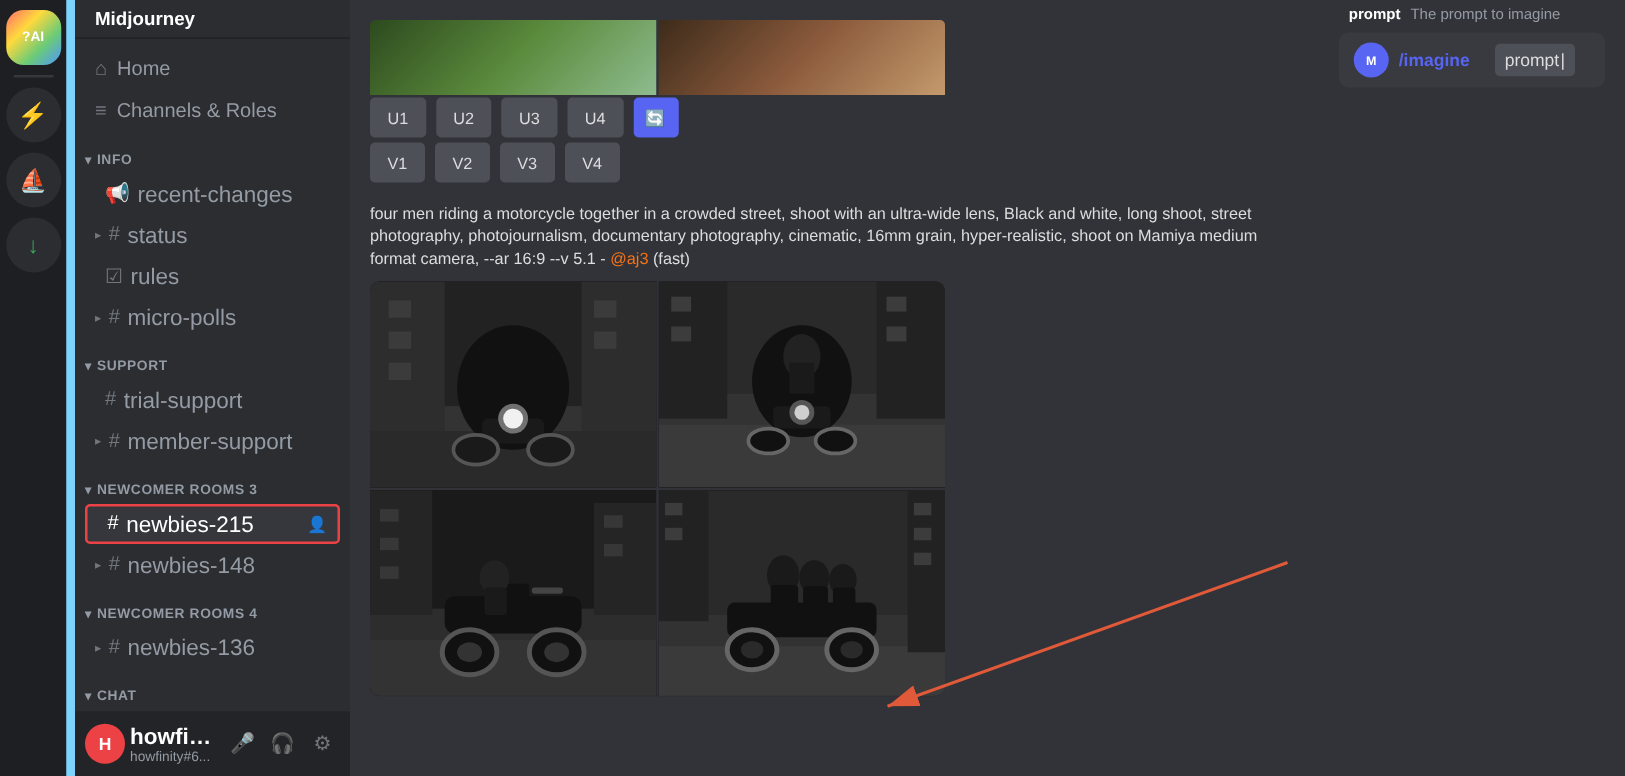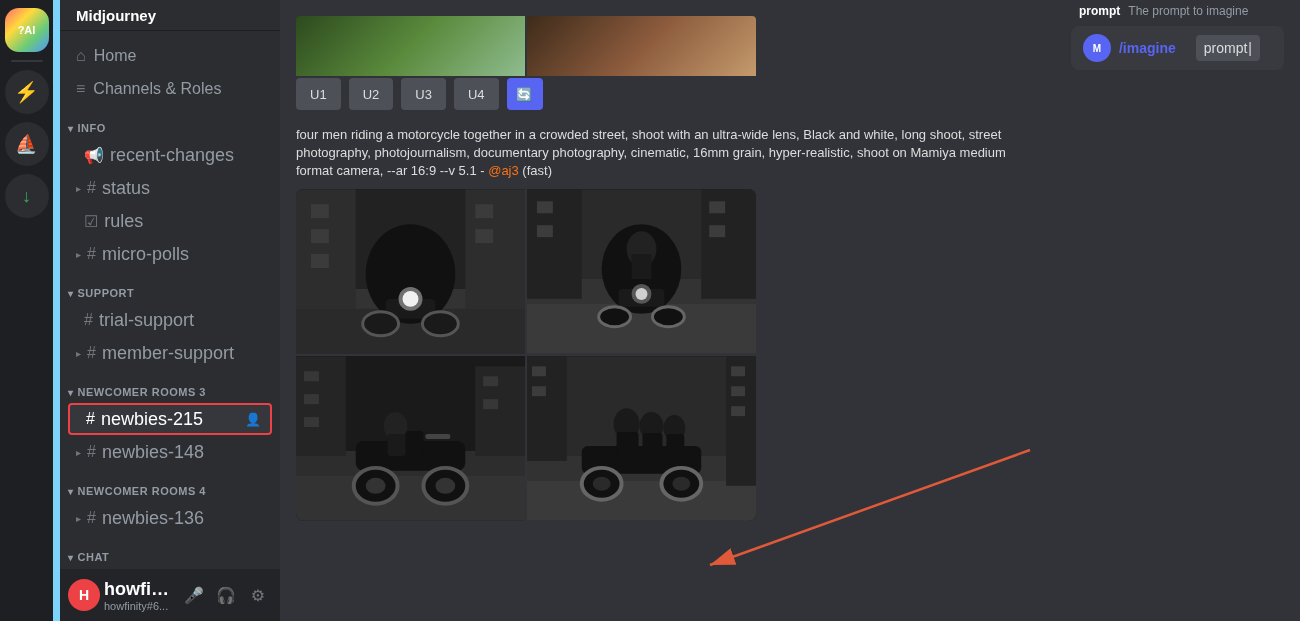--- a/index.html
+++ b/index.html
@@ -472,20 +472,26 @@
       <div style="display:grid;grid-template-columns:1fr 1fr;gap:2px;max-width:460px;height:60px;border-radius:4px 4px 0 0;overflow:hidden;margin-bottom:2px;">
         <div style="background:linear-gradient(135deg,#2d4a1e,#5a8a3c,#8fbc8f);height:60px;"></div>
         <div style="background:linear-gradient(135deg,#3d2b1a,#8b5a3c,#c49a6c);height:60px;"></div>
       </div>
       <div class="btn-row">
         <button class="action-btn">U1</button>
         <button class="action-btn">U2</button>
         <button class="action-btn">U3</button>
         <button class="action-btn">U4</button>
         <button class="action-btn refresh">🔄</button>
+      </div>
+      <div class="btn-row">
+        <button class="action-btn">V1</button>
+        <button class="action-btn">V2</button>
+        <button class="action-btn">V3</button>
+        <button class="action-btn">V4</button>
       </div>
     </div>
 
     <div class="prompt-text">
       <span>four men riding a motorcycle together in a crowded street, shoot with an ultra-wide lens, Black and white, long shoot, street photography, photojournalism, documentary photography, cinematic, 16mm grain, hyper-realistic, shoot on Mamiya medium format camera, --ar 16:9 --v 5.1 -</span>
       <span class="at-user"> @aj3</span>
       <span> (fast)</span>
     </div>
 
     <div class="message-block">

